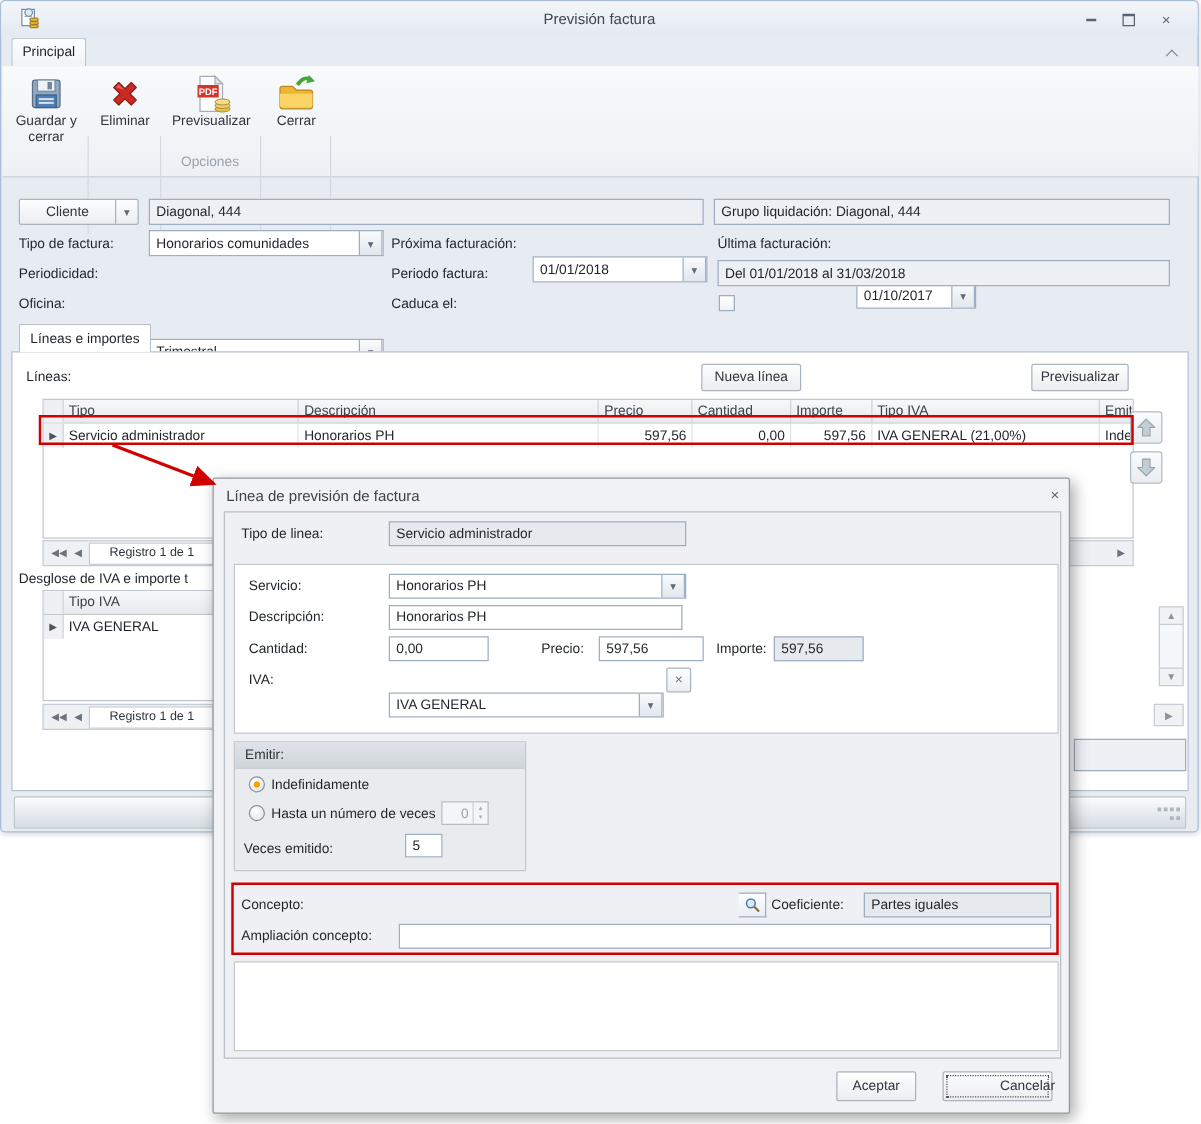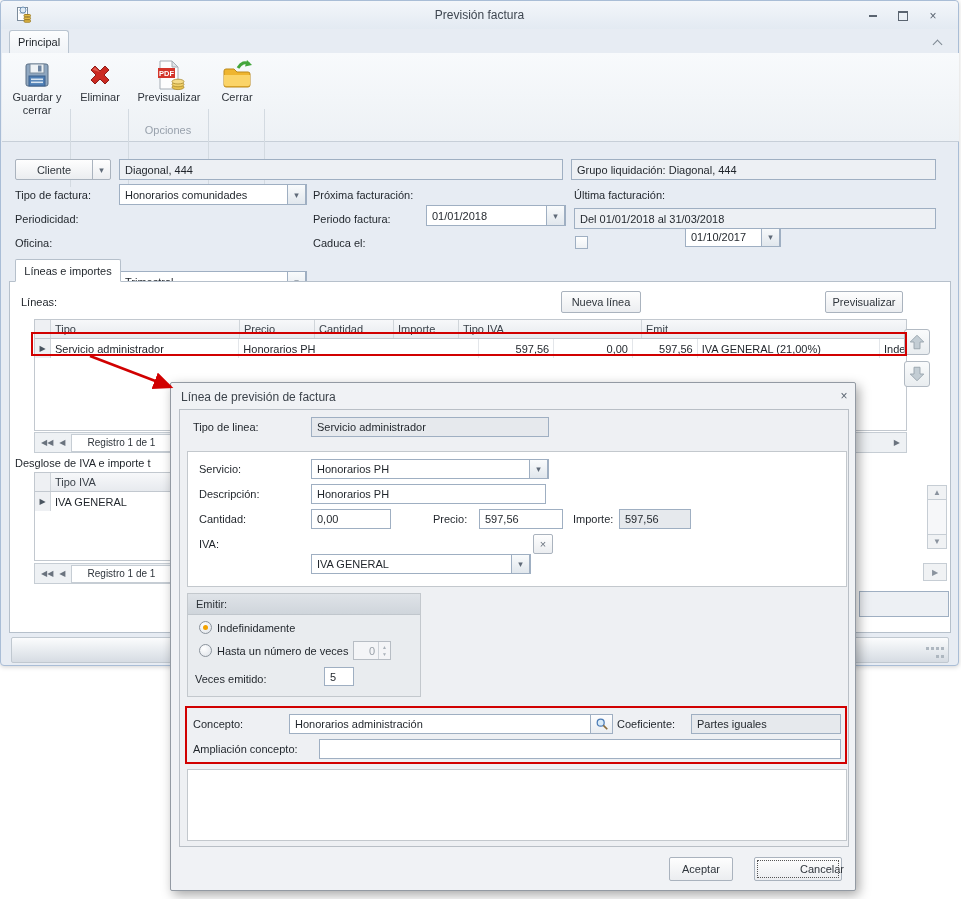--- a/index.html
+++ b/index.html
@@ -203,20 +203,21 @@
     <div class="abs tab2" style="left:14px;top:258px;width:106px;height:23px;">Líneas e importes</div>
 
     <div class="abs lbl" style="left:20px;top:292px;height:18px;">Líneas:</div>
     <div class="abs btn" style="left:560px;top:290px;width:80px;height:22px;">Nueva línea</div>
     <div class="abs btn" style="left:824px;top:290px;width:78px;height:22px;">Previsualizar</div>
 
     <div class="abs grid" style="left:33px;top:318px;width:873px;height:112px;">
       <div class="ghrow">
         <div class="ind"></div>
         <div class="gh" style="width:189px">Tipo</div>
+        <div class="gh" style="width:241px">Descripción</div>
         <div class="gh" style="width:75px">Precio</div>
         <div class="gh" style="width:79px">Cantidad</div>
         <div class="gh" style="width:65px">Importe</div>
         <div class="gh" style="width:183px">Tipo IVA</div>
         <div class="gh" style="width:26px;border-right:none;">Emitir</div>
       </div>
       <div class="grow">
         <div class="ind">
             <span>▶</span>
           </div>
@@ -338,21 +339,20 @@
       <span class="spinval">0</span>
       <span class="sparr">
           <span>▲</span>
           <span>▼</span>
         </span>
     </div>
     <div class="abs lbl" style="left:24px;top:286px;height:19px;">Veces emitido:</div>
     <div class="abs fld" style="left:153px;top:284px;width:30px;height:19px;">5</div>
 
     <div class="abs lbl" style="left:22px;top:331px;height:20px;">Concepto:</div>
-    <div class="abs fld" style="left:118px;top:331px;width:302px;height:20px;">Honorarios administración</div>
     <div class="abs" style="left:420px;top:331px;width:22px;height:20px;border:1px solid #9fafc2;border-left:none;background:linear-gradient(#fdfdfe,#e9edf1);display:flex;align-items:center;justify-content:center;">
       <svg width="14" height="14" viewBox="0 0 16 16">
         <circle cx="6.5" cy="6.5" r="4" fill="#d9ebf8" stroke="#4a7ab5" stroke-width="1.4"></circle>
         <line x1="9.6" y1="9.6" x2="14" y2="14" stroke="#8a6d3b" stroke-width="2"></line>
       </svg>
     </div>
     <div class="abs lbl" style="left:446px;top:331px;height:20px;">Coeficiente:</div>
     <div class="abs fld ro2" style="left:520px;top:331px;width:150px;height:20px;">Partes iguales</div>
     <div class="abs lbl" style="left:22px;top:356px;height:20px;">Ampliación concepto:</div>
     <div class="abs fld" style="left:148px;top:356px;width:522px;height:20px;"></div>

